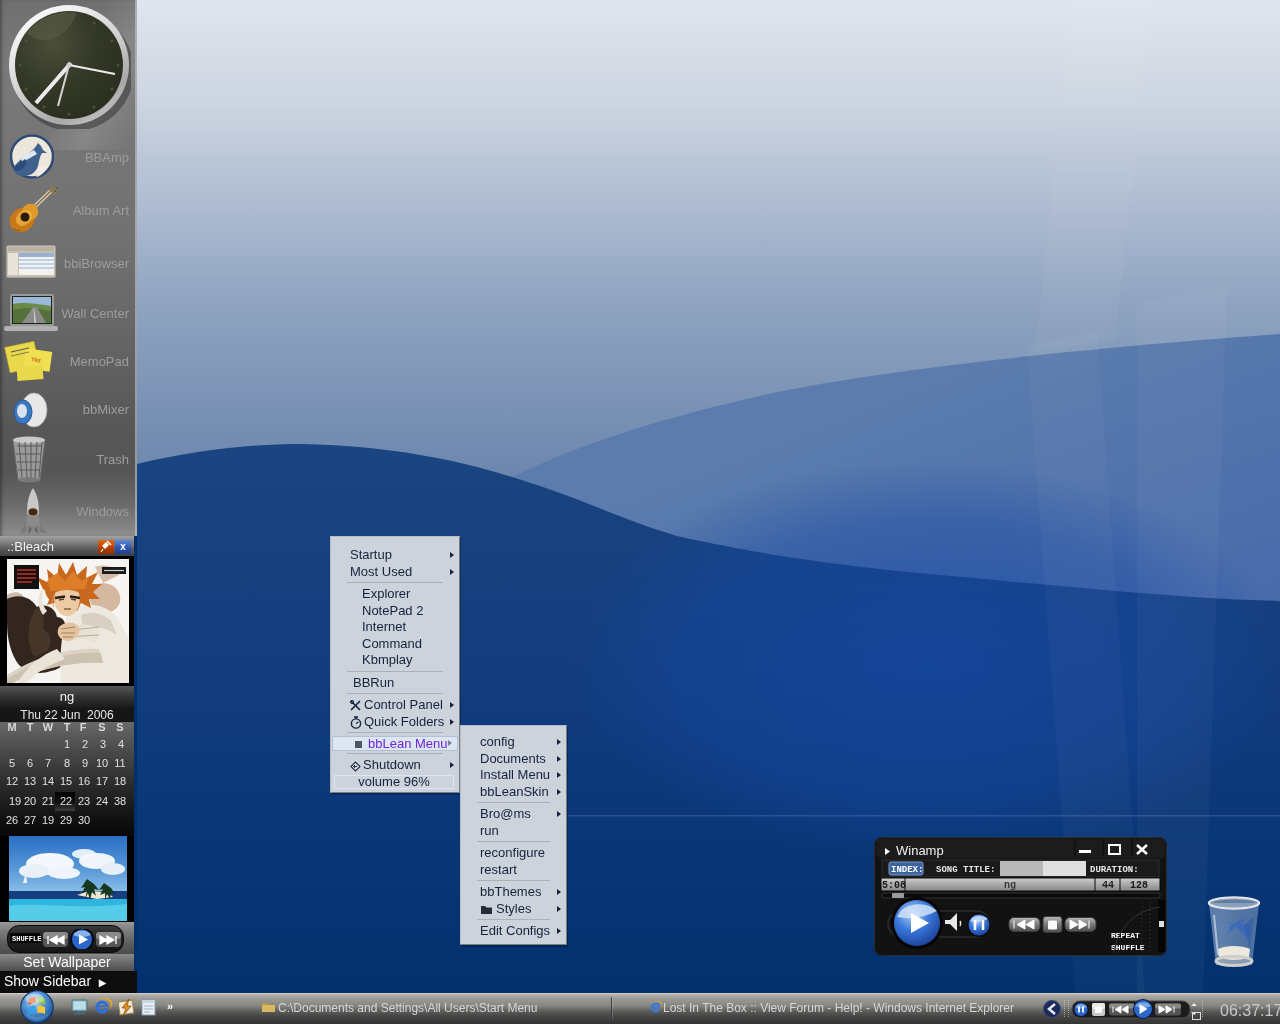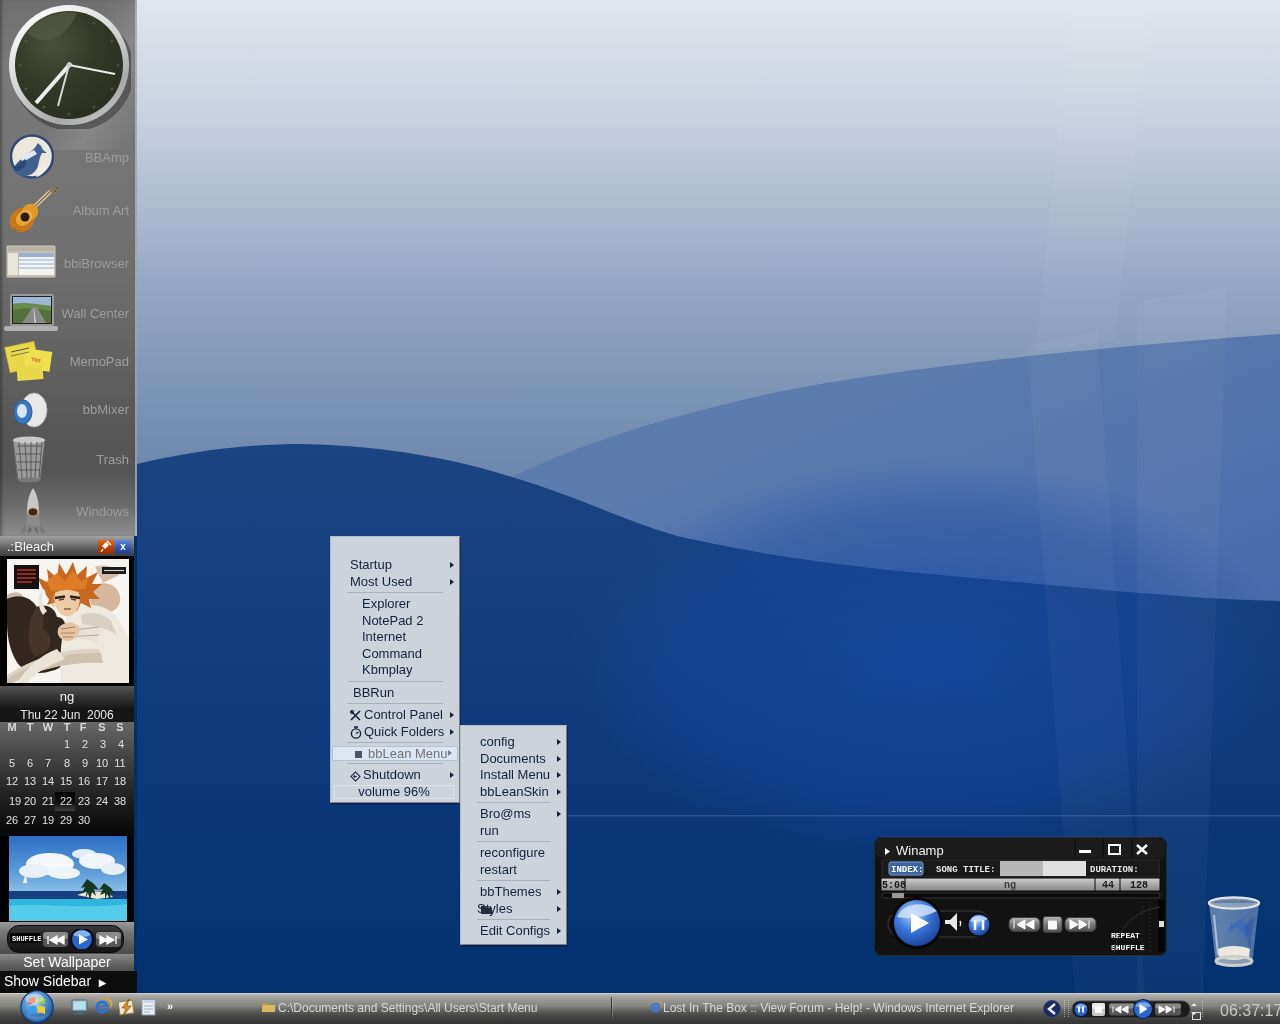--- a/index.html
+++ b/index.html
@@ -361,42 +361,42 @@
     <rect x="87" y="3" width="25" height="15" rx="4" fill="#565656"></rect>
     <rect x="87" y="3" width="25" height="7" rx="3" fill="#8a8a8a"></rect>
     <path d="M98,11 l-7,-4 v8 Z M105,11 l-7,-4 v8 Z M107,7 v8" stroke="#fff" fill="#fff" stroke-width="1.3"></path>
    </svg>
   </div>
   <div id="setwall">Set Wallpaper</div>
   <div id="showsb">&nbsp;Show Sidebar&nbsp; <span style="font-size:10px">▶</span></div>
  </div>
 </div>
 
-<div class="menu" id="menu1" style="left:330px;top:536px;width:130px;padding:20px 0 3px 0;">
+<div class="menu" id="menu1" style="left:330px;top:536px;width:130px;padding:10px 0 3px 0;">
  <div class="mi">Startup<span class="arr"></span></div>
  <div class="mi">Most Used<span class="arr"></span></div>
  <div class="sep"></div>
  <div class="mi" style="padding-left:31px">Explorer</div>
  <div class="mi" style="padding-left:31px">NotePad 2</div>
  <div class="mi" style="padding-left:31px">Internet</div>
  <div class="mi" style="padding-left:31px">Command</div>
  <div class="mi" style="padding-left:31px">Kbmplay</div>
  <div class="sep"></div>
  <div class="mi" style="padding-left:22px">BBRun</div>
  <div class="sep"></div>
  <div class="mi" style="padding-left:33px"><svg style="position:absolute;left:19px;top:3px" width="11" height="11" viewBox="0 0 11 11">
         <path d="M1,1 L10,10 M10,1 L1,10" stroke="#15223d" stroke-width="1.6"></path>
         <circle cx="2" cy="2" r="1.6" fill="none" stroke="#15223d" stroke-width="1"></circle>
       </svg>Control Panel<span class="arr"></span></div>
  <div class="mi" style="padding-left:33px"><svg style="position:absolute;left:19px;top:2px" width="12" height="13" viewBox="0 0 12 13">
         <circle cx="6" cy="7.5" r="4.6" fill="none" stroke="#15223d" stroke-width="1.4"></circle>
         <path d="M4,1 h4 M6,1 v2 M6,7.5 L8.5,6" stroke="#15223d" stroke-width="1.3" fill="none"></path>
       </svg>Quick Folders<span class="arr"></span></div>
  <div class="sep"></div>
- <div class="mi" id="hl" style="padding-left:35px;color:#737373;background:#dde6f0;border:1px solid #b2c2d6;margin:1px 1px;height:13px;line-height:13px;"><span style="position:absolute;left:22px;top:4px;width:7px;height:7px;background:#4b5668"></span>bbLean Menu<span class="arr" style="border-left-color:#71819b;top:3px"></span></div>
+ <div class="mi" id="hl" style="padding-left:35px;color:#6d28d9;background:#dde6f0;border:1px solid #b2c2d6;margin:1px 1px;height:13px;line-height:13px;"><span style="position:absolute;left:22px;top:4px;width:7px;height:7px;background:#4b5668"></span>bbLean Menu<span class="arr" style="border-left-color:#71819b;top:3px"></span></div>
  <div class="sep"></div>
  <div class="mi" style="padding-left:32px"><svg style="position:absolute;left:19px;top:4px" width="11" height="11" viewBox="0 0 11 11">
         <rect x="2.3" y="2.3" width="6.4" height="6.4" fill="none" stroke="#15223d" stroke-width="1" transform="rotate(45 5.5 5.5)"></rect>
         <path d="M3.6,5.5 h3.4 M5,4 L3.6,5.5 L5,7" stroke="#15223d" stroke-width="0.9" fill="none"></path>
       </svg>Shutdown<span class="arr"></span></div>
  <div class="mi" style="text-align:center;padding-left:0;border:1px solid #dfe5ec;margin:1px 5px 0 3px;height:12px;line-height:12px;">volume 96%</div>
 </div>
 
 <div class="menu" id="menu2" style="left:460px;top:725px;width:107px;padding:8px 0 4px 0;">
  <div class="mi">config<span class="arr"></span></div>
@@ -404,21 +404,21 @@
  <div class="mi">Install Menu<span class="arr"></span></div>
  <div class="mi">bbLeanSkin<span class="arr"></span></div>
  <div class="sep"></div>
  <div class="mi">Bro@ms<span class="arr"></span></div>
  <div class="mi">run</div>
  <div class="sep"></div>
  <div class="mi">reconfigure</div>
  <div class="mi">restart</div>
  <div class="sep"></div>
  <div class="mi">bbThemes<span class="arr"></span></div>
- <div class="mi" style="padding-left:16px"><svg style="position:absolute;left:20px;top:4px" width="11" height="9" viewBox="0 0 11 9">
+ <div class="mi" style="padding-left:35px"><svg style="position:absolute;left:20px;top:4px" width="11" height="9" viewBox="0 0 11 9">
         <path d="M0,9 L0,1 L4,1 L5.5,2.5 L11,2.5 L11,9 Z" fill="#252c3a"></path>
       </svg>Styles<span class="arr"></span></div>
  <div class="sep"></div>
  <div class="mi">Edit Configs<span class="arr"></span></div>
 </div>
 
 <div id="winamp"></div>
 
 <div id="bin">
 <svg width="56" height="78" viewBox="0 0 56 78">

